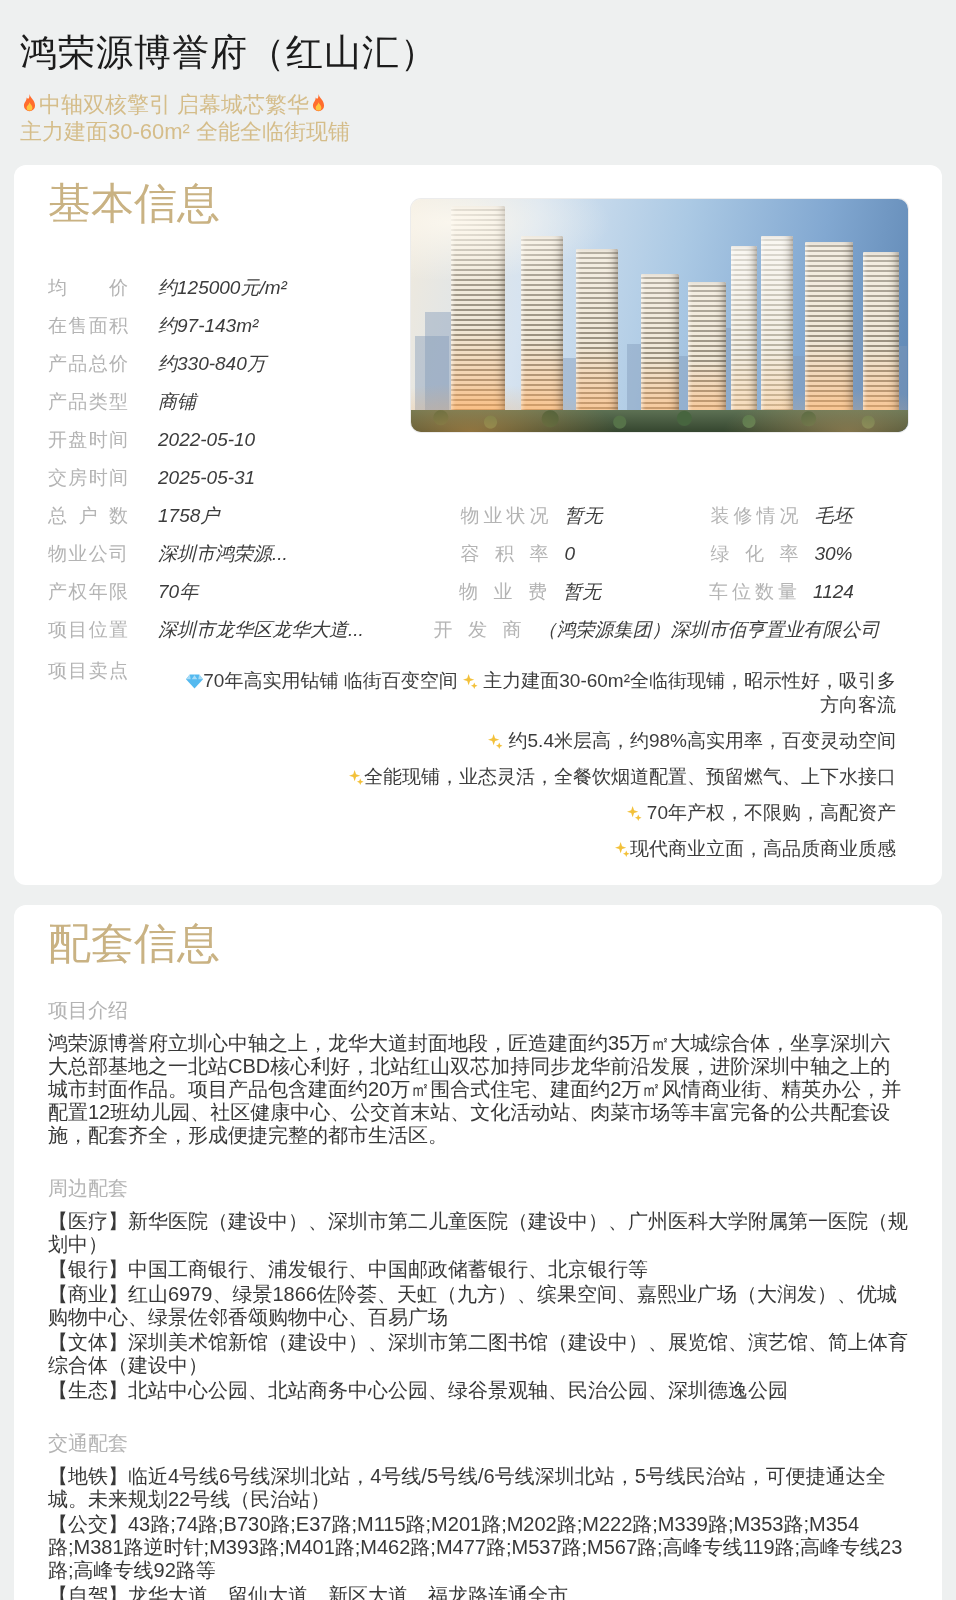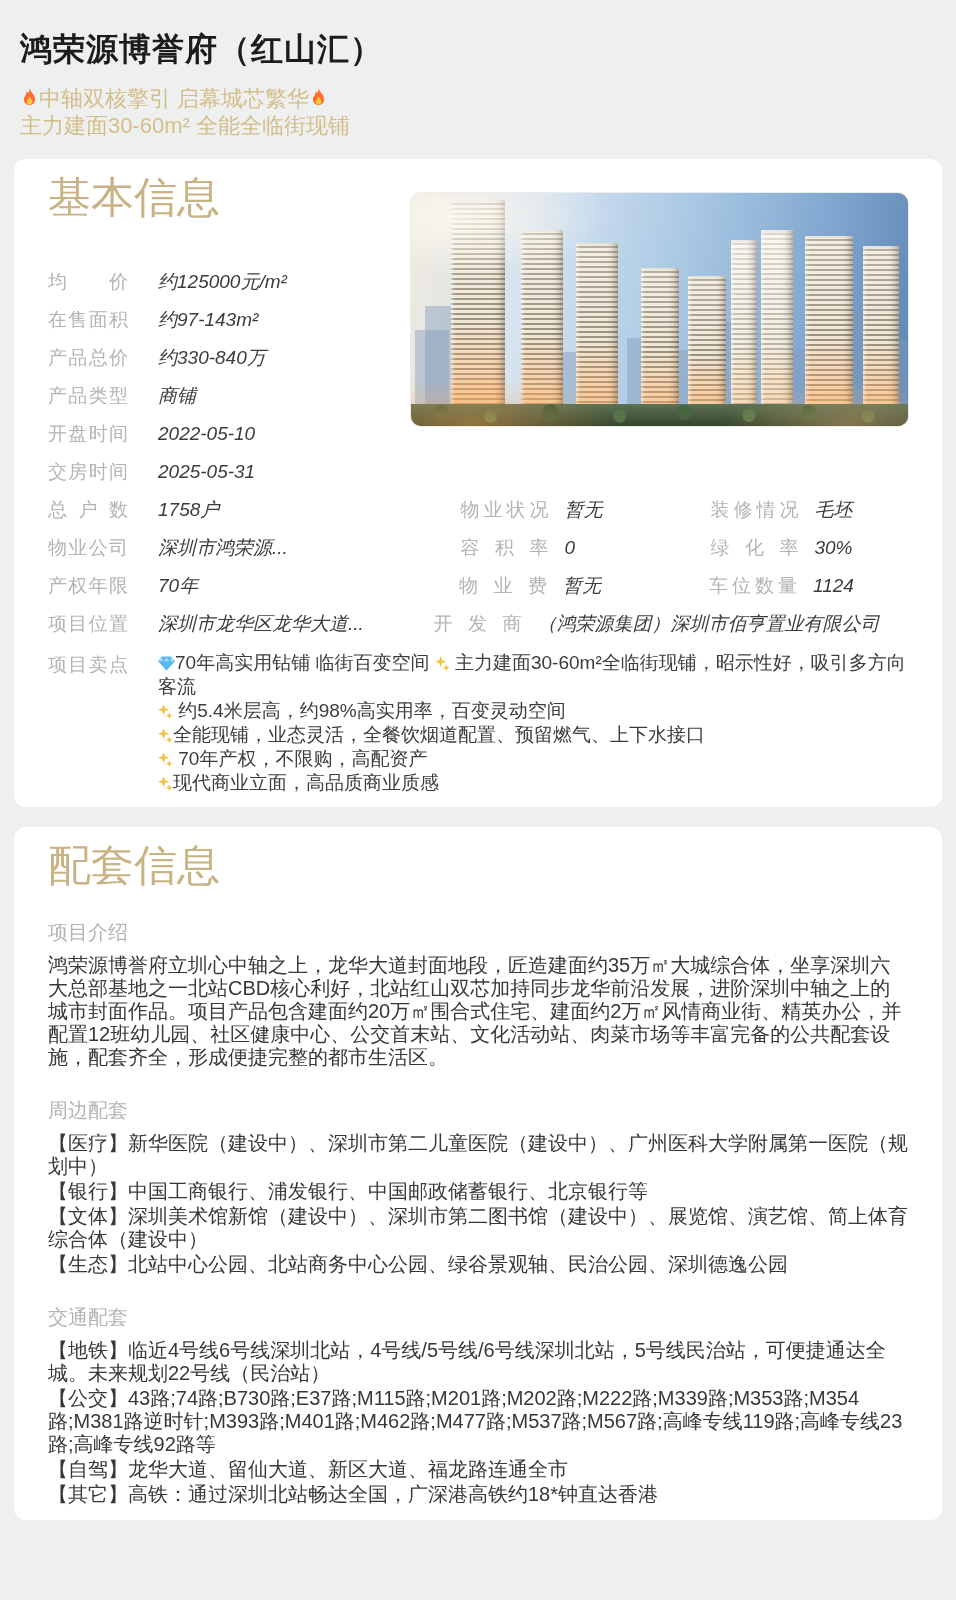--- a/index.html
+++ b/index.html
@@ -15,21 +15,21 @@
   body{
     width:956px;min-height:1600px;
     background:var(--page-bg);
     font-family:"Liberation Sans","DejaVu Sans",sans-serif;
     color:var(--text-dark);
   }
   .page{width:956px;position:relative;}
 
   
   .hdr{padding:28px 22px 0 20px;}
-  .hdr h1{margin:0;font-size:32px;font-weight:700;color:#1c1c1c;letter-spacing:1px;}
+  .hdr h1{margin:0;font-size:37px;font-weight:400;color:#1c1c1c;letter-spacing:1px;}
   .promo{margin-top:13px;font-size:22px;line-height:27px;color:var(--promo-gold);}
   .promo .ico{margin:0 1px;}
 
   
   .card{margin:20px 14px 0 14px;background:var(--card-bg);border-radius:12px;padding:12px 34px;}
   .card h2{margin:0;font-size:43px;line-height:52px;font-weight:400;color:var(--accent-gold);}
 
   
   .info-wrap{position:relative;margin-top:40px;}
   .info-cols{display:flex;align-items:flex-start;}
@@ -80,21 +80,21 @@
     background:
       radial-gradient(ellipse 42% 30% at 12% 100%, rgba(255,170,80,.45), transparent 70%),
       radial-gradient(ellipse 36% 26% at 88% 100%, rgba(255,190,120,.38), transparent 70%),
       radial-gradient(ellipse 46% 36% at 8% 10%, rgba(255,250,240,.8), transparent 70%);
   }
 
   
   .selling{display:flex;margin-top:8px;font-size:19px;line-height:24px;}
   .selling .lbl{align-self:flex-start;margin-top:2px;}
   .sp-lines{margin-left:30px;color:var(--text-dark);min-width:0;}
-  .sp-line{margin:0;}
+  .sp-line{margin:12px;text-align:right;}
   .ico{display:inline-block;vertical-align:-2px;line-height:0;}
 
   
   .fac-label{margin:28px 0 8px;font-size:20px;color:var(--label-gray);}
   .fac-item{font-size:20px;line-height:23px;color:#383838;margin:2px 0;}
 </style>
 </head>
 <body>
 
 <div class="page">
@@ -253,20 +253,21 @@
   </section>
 
   <section class="card">
     <h2>配套信息</h2>
     <div id="facility-sections">
         <div class="fac-label">项目介绍</div>
         <div class="fac-item">鸿荣源博誉府立圳心中轴之上，龙华大道封面地段，匠造建面约35万㎡大城综合体，坐享深圳六大总部基地之一北站CBD核心利好，北站红山双芯加持同步龙华前沿发展，进阶深圳中轴之上的城市封面作品。项目产品包含建面约20万㎡围合式住宅、建面约2万㎡风情商业街、精英办公，并配置12班幼儿园、社区健康中心、公交首末站、文化活动站、肉菜市场等丰富完备的公共配套设施，配套齐全，形成便捷完整的都市生活区。</div>
         <div class="fac-label">周边配套</div>
         <div class="fac-item">【医疗】新华医院（建设中）、深圳市第二儿童医院（建设中）、广州医科大学附属第一医院（规划中）</div>
         <div class="fac-item">【银行】中国工商银行、浦发银行、中国邮政储蓄银行、北京银行等</div>
+        <div class="fac-item">【商业】红山6979、绿景1866佐阾荟、天虹（九方）、缤果空间、嘉熙业广场（大润发）、优城购物中心、绿景佐邻香颂购物中心、百易广场</div>
         <div class="fac-item">【文体】深圳美术馆新馆（建设中）、深圳市第二图书馆（建设中）、展览馆、演艺馆、简上体育综合体（建设中）</div>
         <div class="fac-item">【生态】北站中心公园、北站商务中心公园、绿谷景观轴、民治公园、深圳德逸公园</div>
         <div class="fac-label">交通配套</div>
         <div class="fac-item">【地铁】临近4号线6号线深圳北站，4号线/5号线/6号线深圳北站，5号线民治站，可便捷通达全城。未来规划22号线（民治站）</div>
         <div class="fac-item">【公交】43路;74路;B730路;E37路;M115路;M201路;M202路;M222路;M339路;M353路;M354路;M381路逆时针;M393路;M401路;M462路;M477路;M537路;M567路;高峰专线119路;高峰专线23路;高峰专线92路等</div>
         <div class="fac-item">【自驾】龙华大道、留仙大道、新区大道、福龙路连通全市</div>
         <div class="fac-item">【其它】高铁：通过深圳北站畅达全国，广深港高铁约18*钟直达香港</div>
       </div>
   </section>
 

